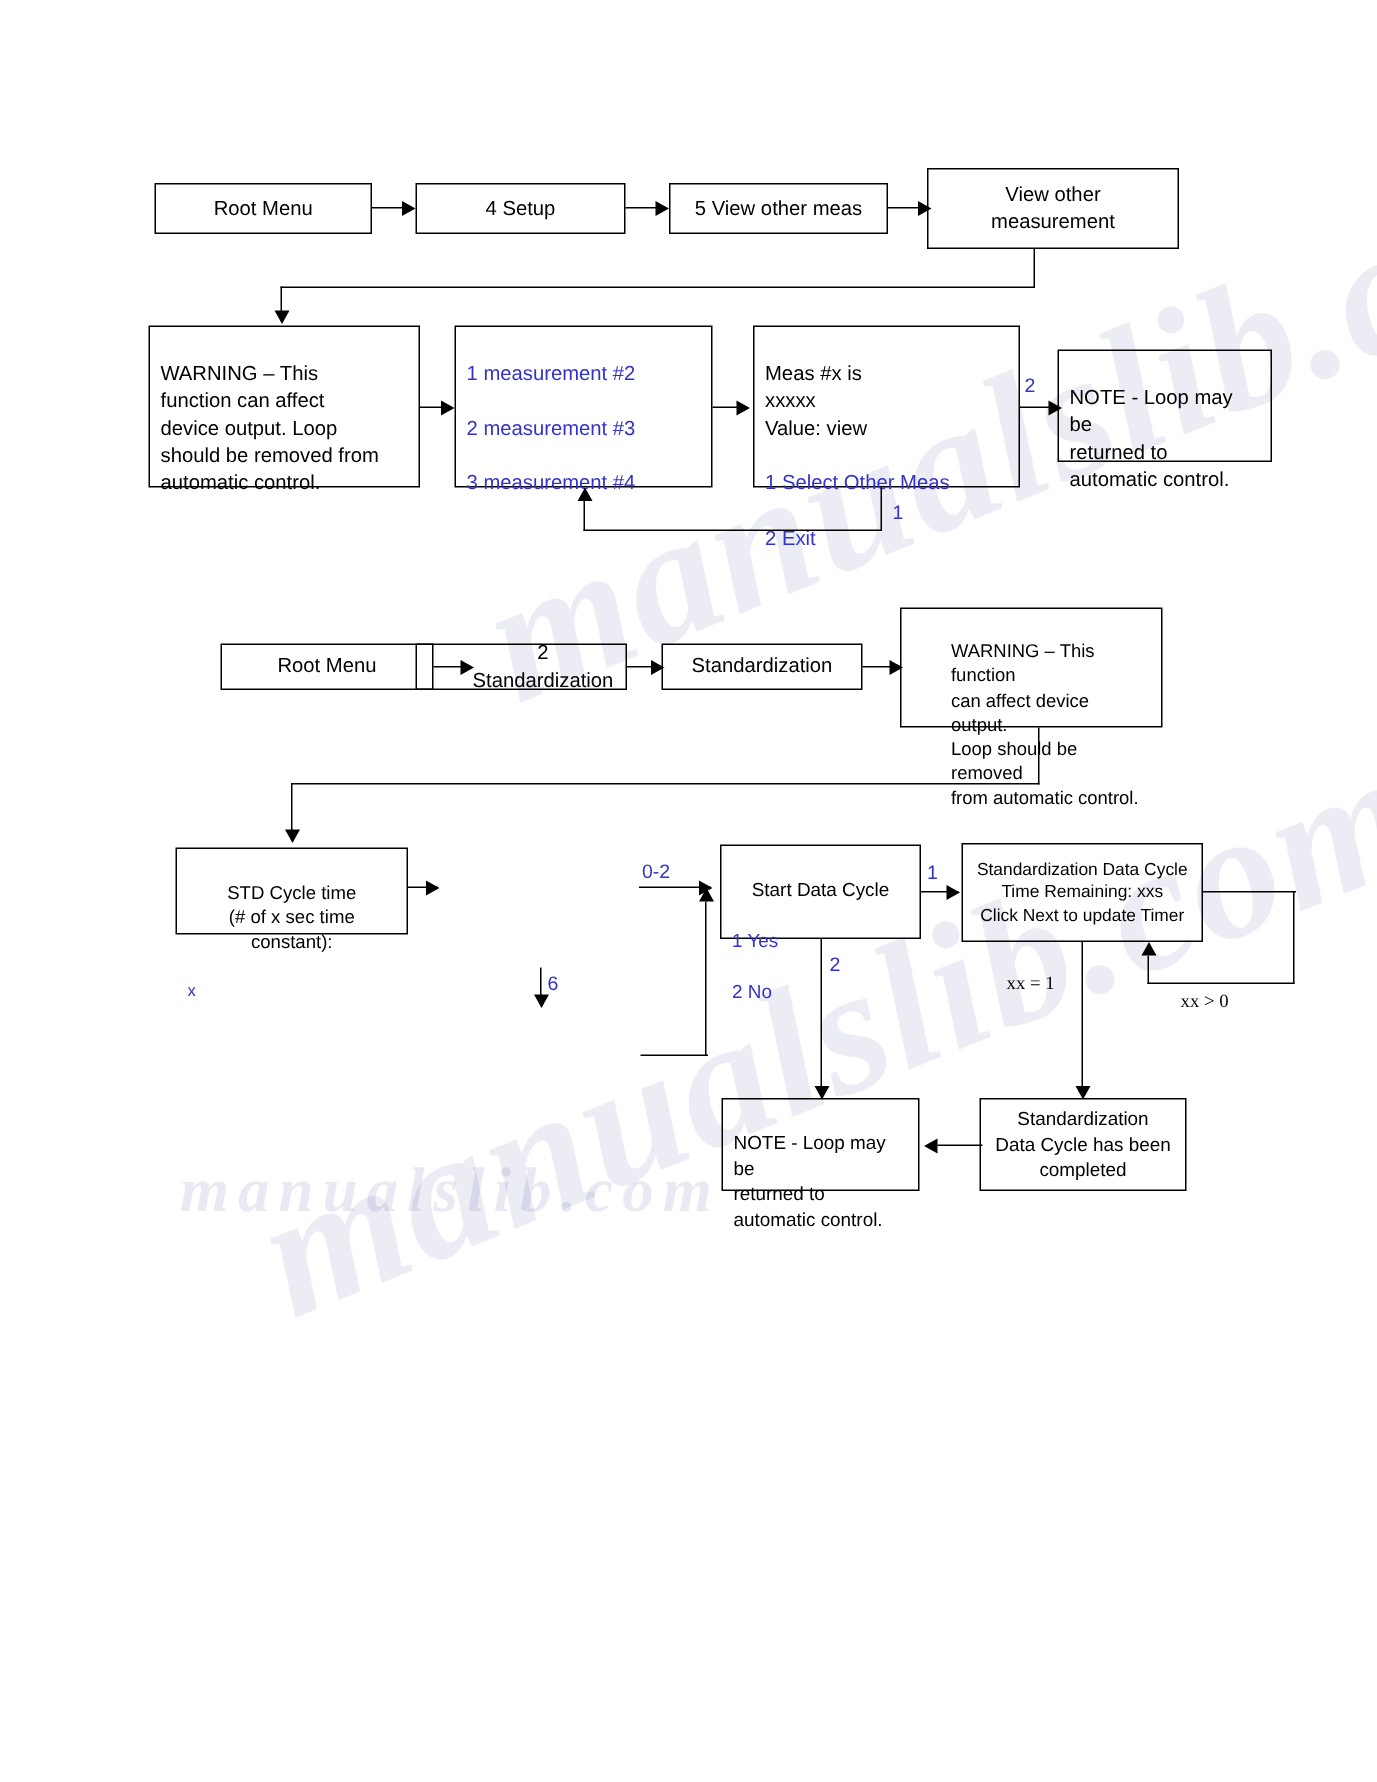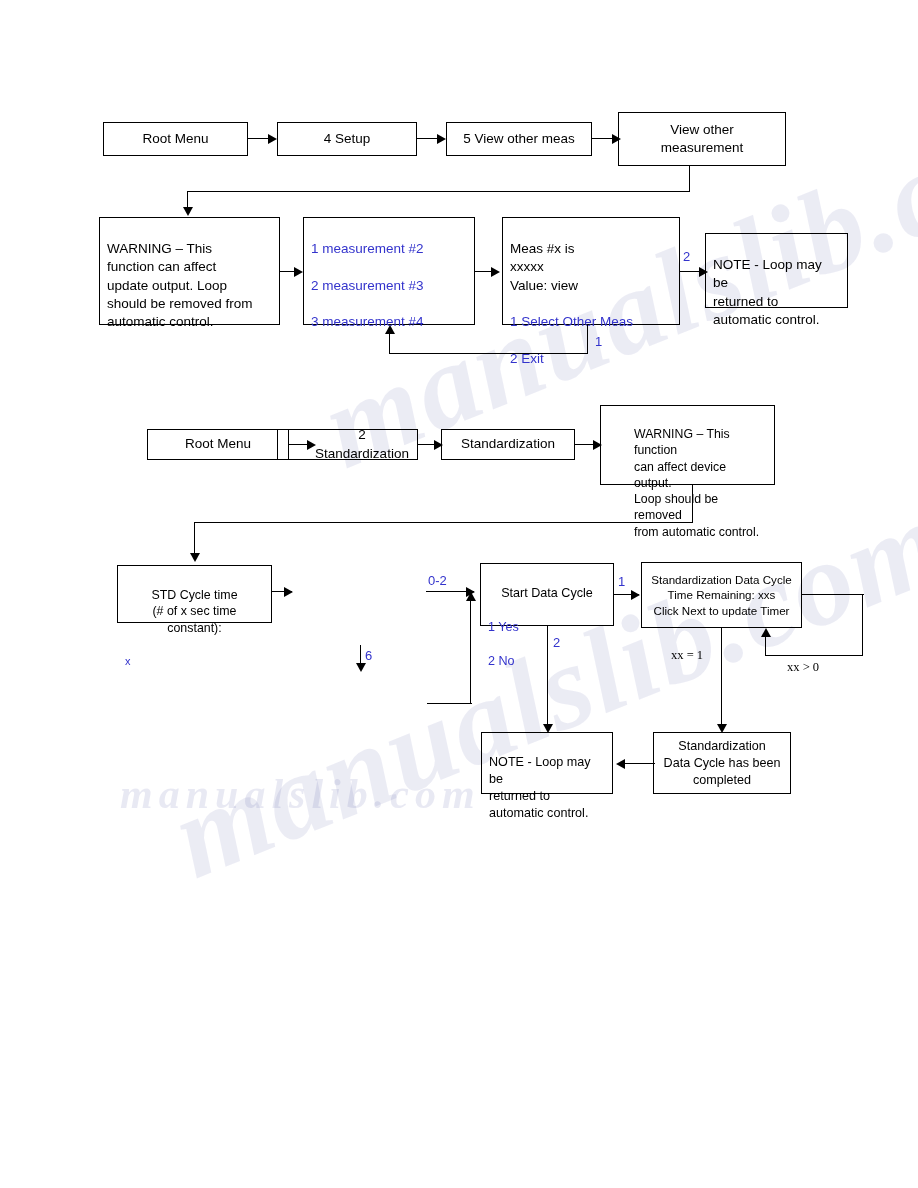--- a/index.html
+++ b/index.html
@@ -133,21 +133,21 @@
   </div>
 
   <div class="ln-v" style="left:689px; top:166px; height:26px;"></div>
   <div class="ln-h" style="left:187px; top:191px; width:503px;"></div>
   <div class="ln-v" style="left:187px; top:191px; height:18px;"></div>
   <div class="arrow down" style="left:183px; top:207px;"></div>
 
   <div class="node" style="left:99px; top:217px; width:181px; height:108px;">
     <span class="ln">WARNING – This
 function can affect
-update output. Loop
+device output. Loop
 should be removed from
 automatic control.</span>
   </div>
   <div class="ln-h" style="left:280px; top:271px; width:18px;"></div>
   <div class="arrow right" style="left:294px; top:267px;"></div>
 
   <div class="node" style="left:303px; top:217px; width:172px; height:108px;">
     <span class="ln blue">1 measurement #2</span>
     <span class="ln blue">2 measurement #3</span>
     <span class="ln blue">3 measurement #4</span>

